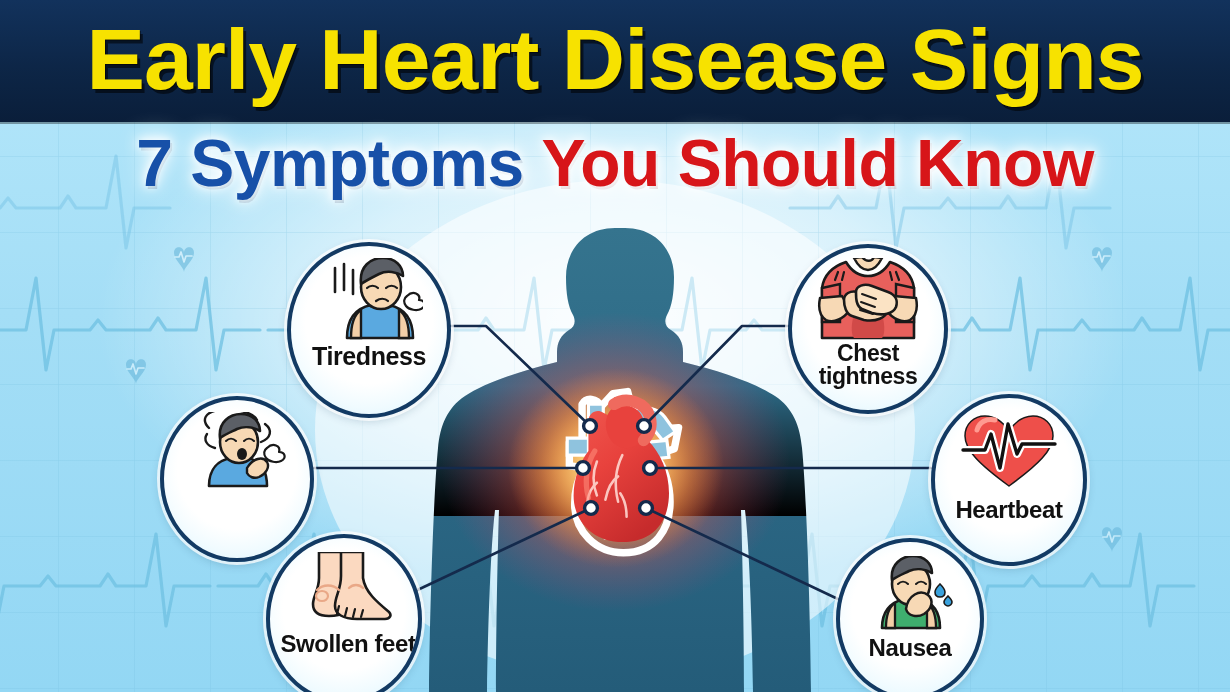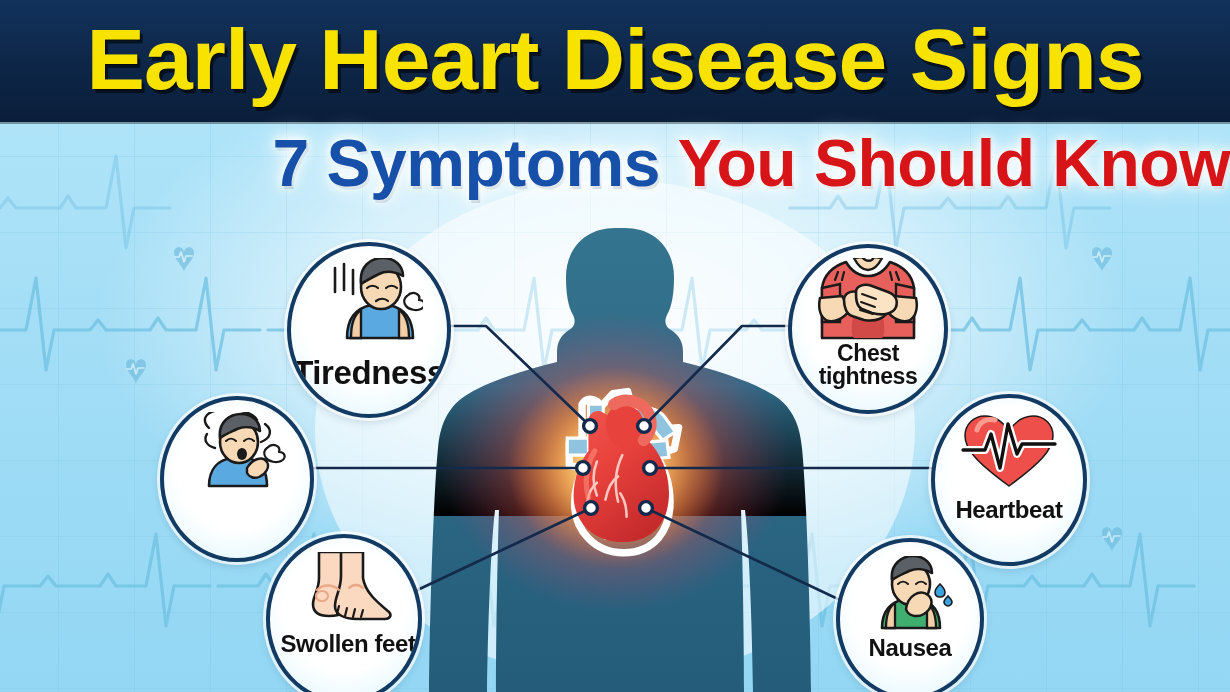--- a/index.html
+++ b/index.html
@@ -21,21 +21,21 @@
 
   
   .titlebar{position:absolute;left:0;top:0;width:1230px;height:122px;
     background:linear-gradient(180deg,#12325c 0%,#0d2647 55%,#0a1e3a 100%);
     box-shadow:0 2px 0 rgba(0,0,0,.35);}
   .title{position:absolute;left:0;right:0;top:-2px;text-align:center;
     font-size:86px;line-height:122px;font-weight:bold;color:#f7e200;
     letter-spacing:-1px;white-space:nowrap;
     transform:scaleX(1.02);
     text-shadow:3px 4px 0 rgba(0,0,0,.55), 1px 1px 0 rgba(0,0,0,.5);}
-  .subtitle{position:absolute;left:0;right:0;top:126px;text-align:right;
+  .subtitle{position:absolute;left:0;right:0;top:126px;text-align:center;
     font-size:66px;line-height:74px;font-weight:bold;white-space:nowrap;
     letter-spacing:-.5px;}
   .sub-a{color:#1750a8;text-shadow:0 0 16px #fff,0 0 26px #fff,0 0 8px #fff,2px 3px 0 rgba(10,30,70,.25);}
   .sub-b{color:#d71519;text-shadow:0 0 16px #fff,0 0 26px #fff,0 0 8px #fff,2px 3px 0 rgba(120,0,0,.18);}
 
   
   .figure-layer{position:absolute;inset:0;}
 
   
   .node{position:absolute;border-radius:50%;
@@ -241,21 +241,21 @@
         <path d="M94 80 c0 -16 -4 -24 -10 -28 l0 28 Z" fill="#f3cfa8" stroke="#1a1a1a" stroke-width="2.4"></path>
         <path d="M56 48 l20 0 l0 -10 l-20 0 Z" fill="#f3cfa8" stroke="#1a1a1a" stroke-width="2.4"></path>
         <ellipse cx="66" cy="29" rx="20" ry="22" fill="#f7d9b5" stroke="#1a1a1a" stroke-width="2.6"></ellipse>
         <path d="M46 26 c-2 -18 10 -26 22 -26 c12 0 20 8 20 18 c-6 -4 -16 -6 -24 -2 c-6 3 -12 6 -18 10 Z" fill="#5b5f66" stroke="#1a1a1a" stroke-width="2.6" stroke-linejoin="round"></path>
         <path d="M52 30 c3 -3 8 -3 11 0" fill="none" stroke="#1a1a1a" stroke-width="2.2" stroke-linecap="round"></path>
         <path d="M71 30 c3 -3 8 -3 11 0" fill="none" stroke="#1a1a1a" stroke-width="2.2" stroke-linecap="round"></path>
         <path d="M61 43 c4 -3 9 -3 12 0" fill="none" stroke="#1a1a1a" stroke-width="2.2" stroke-linecap="round"></path>
         <path d="M92 38 c6 -6 14 -2 12 4 c6 0 8 6 2 9 c-4 2 -12 1 -15 -3 c-3 -4 -2 -8 1 -10 Z" fill="#ffffff" stroke="#1a1a1a" stroke-width="2.2" stroke-linejoin="round"></path>
       </svg>
     </div>
-    <div class="cap" style="font-size:33px;margin-top:14px;">Tiredness</div>
+    <div class="cap" style="font-size:25px;margin-top:2px;">Tiredness</div>
   </div>
 
   <div class="node" style="left:160px;top:396px;width:146px;height:146px;padding-top:12px;">
     <div class="art">
       <svg width="104" height="76" viewBox="0 0 104 76">
         <g fill="none" stroke="#1a1a1a" stroke-width="2.4" stroke-linecap="round">
           <path d="M24 16 c-8 -8 -4 -16 10 -18 c16 -2 34 2 38 10"></path>
           <path d="M80 12 c8 6 6 14 -4 18"></path>
           <path d="M22 22 c-4 6 0 12 8 14"></path>
         </g>

